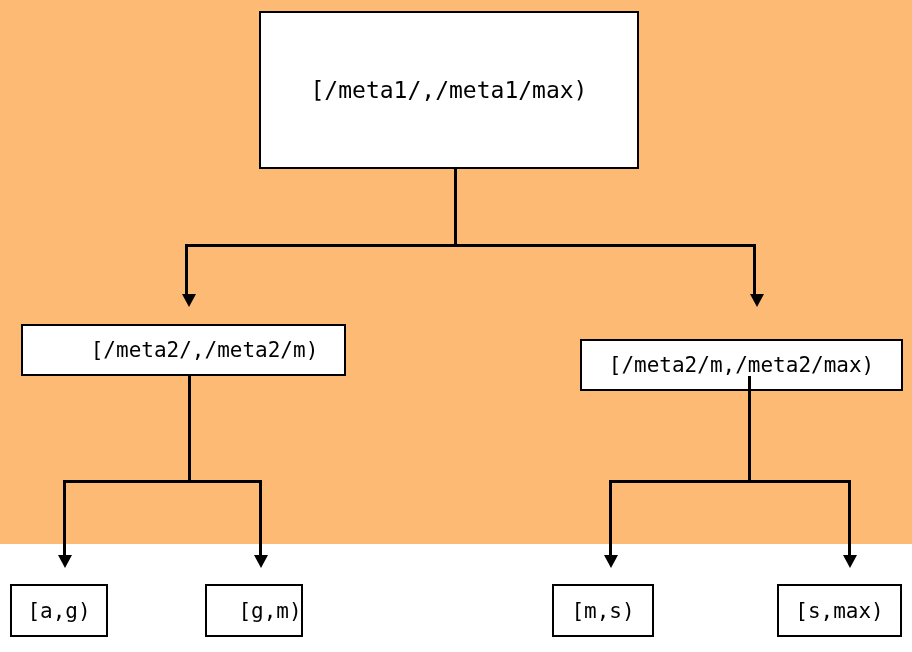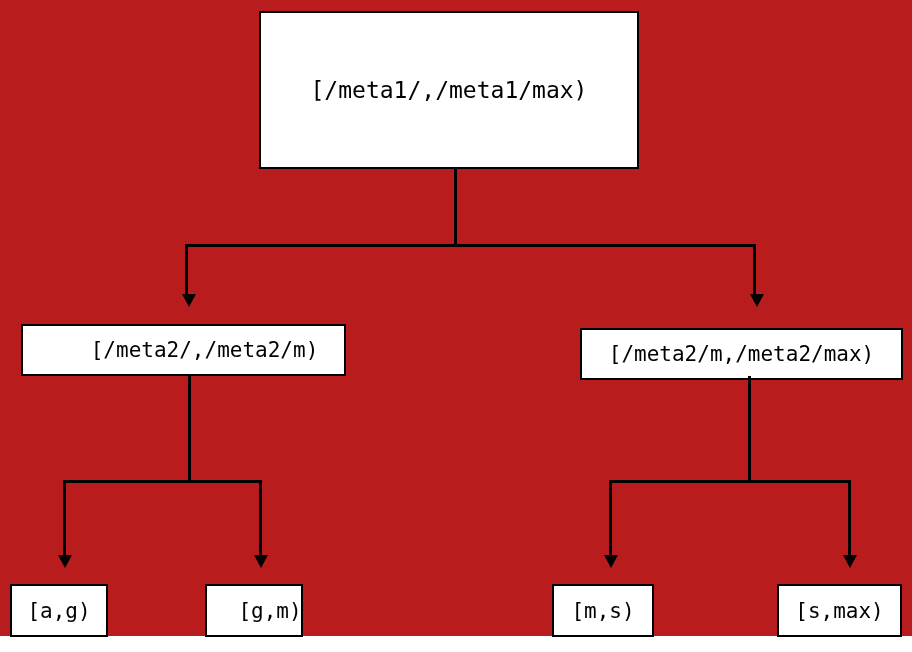--- a/index.html
+++ b/index.html
@@ -9,22 +9,22 @@
   }
   body {
     width: 912px;
     height: 652px;
     font-family: "DejaVu Sans Mono", "Liberation Mono", monospace;
     overflow: hidden;
   }
   #diagram-root {
     position: relative;
     width: 912px;
-    height: 636px;
-    background: #b91c1c;
+    height: 544px;
+    background: #fdba74;
   }
   .node {
     position: absolute;
     box-sizing: border-box;
     border: 2px solid #000000;
     background: #ffffff;
     display: flex;
     align-items: center;
     justify-content: center;
     color: #000000;
@@ -42,21 +42,21 @@
   .node-mid-left {
     left: 21px;
     top: 324px;
     width: 325px;
     height: 52px;
     font-size: 21px;
     padding-left: 42px;
   }
   .node-mid-right {
     left: 580px;
-    top: 328px;
+    top: 339px;
     width: 323px;
     height: 52px;
     font-size: 21px;
   }
   .node-leaf {
     top: 584px;
     height: 53px;
     font-size: 21px;
   }
   .node-leaf-1 { left: 10px;  width: 98px; }

